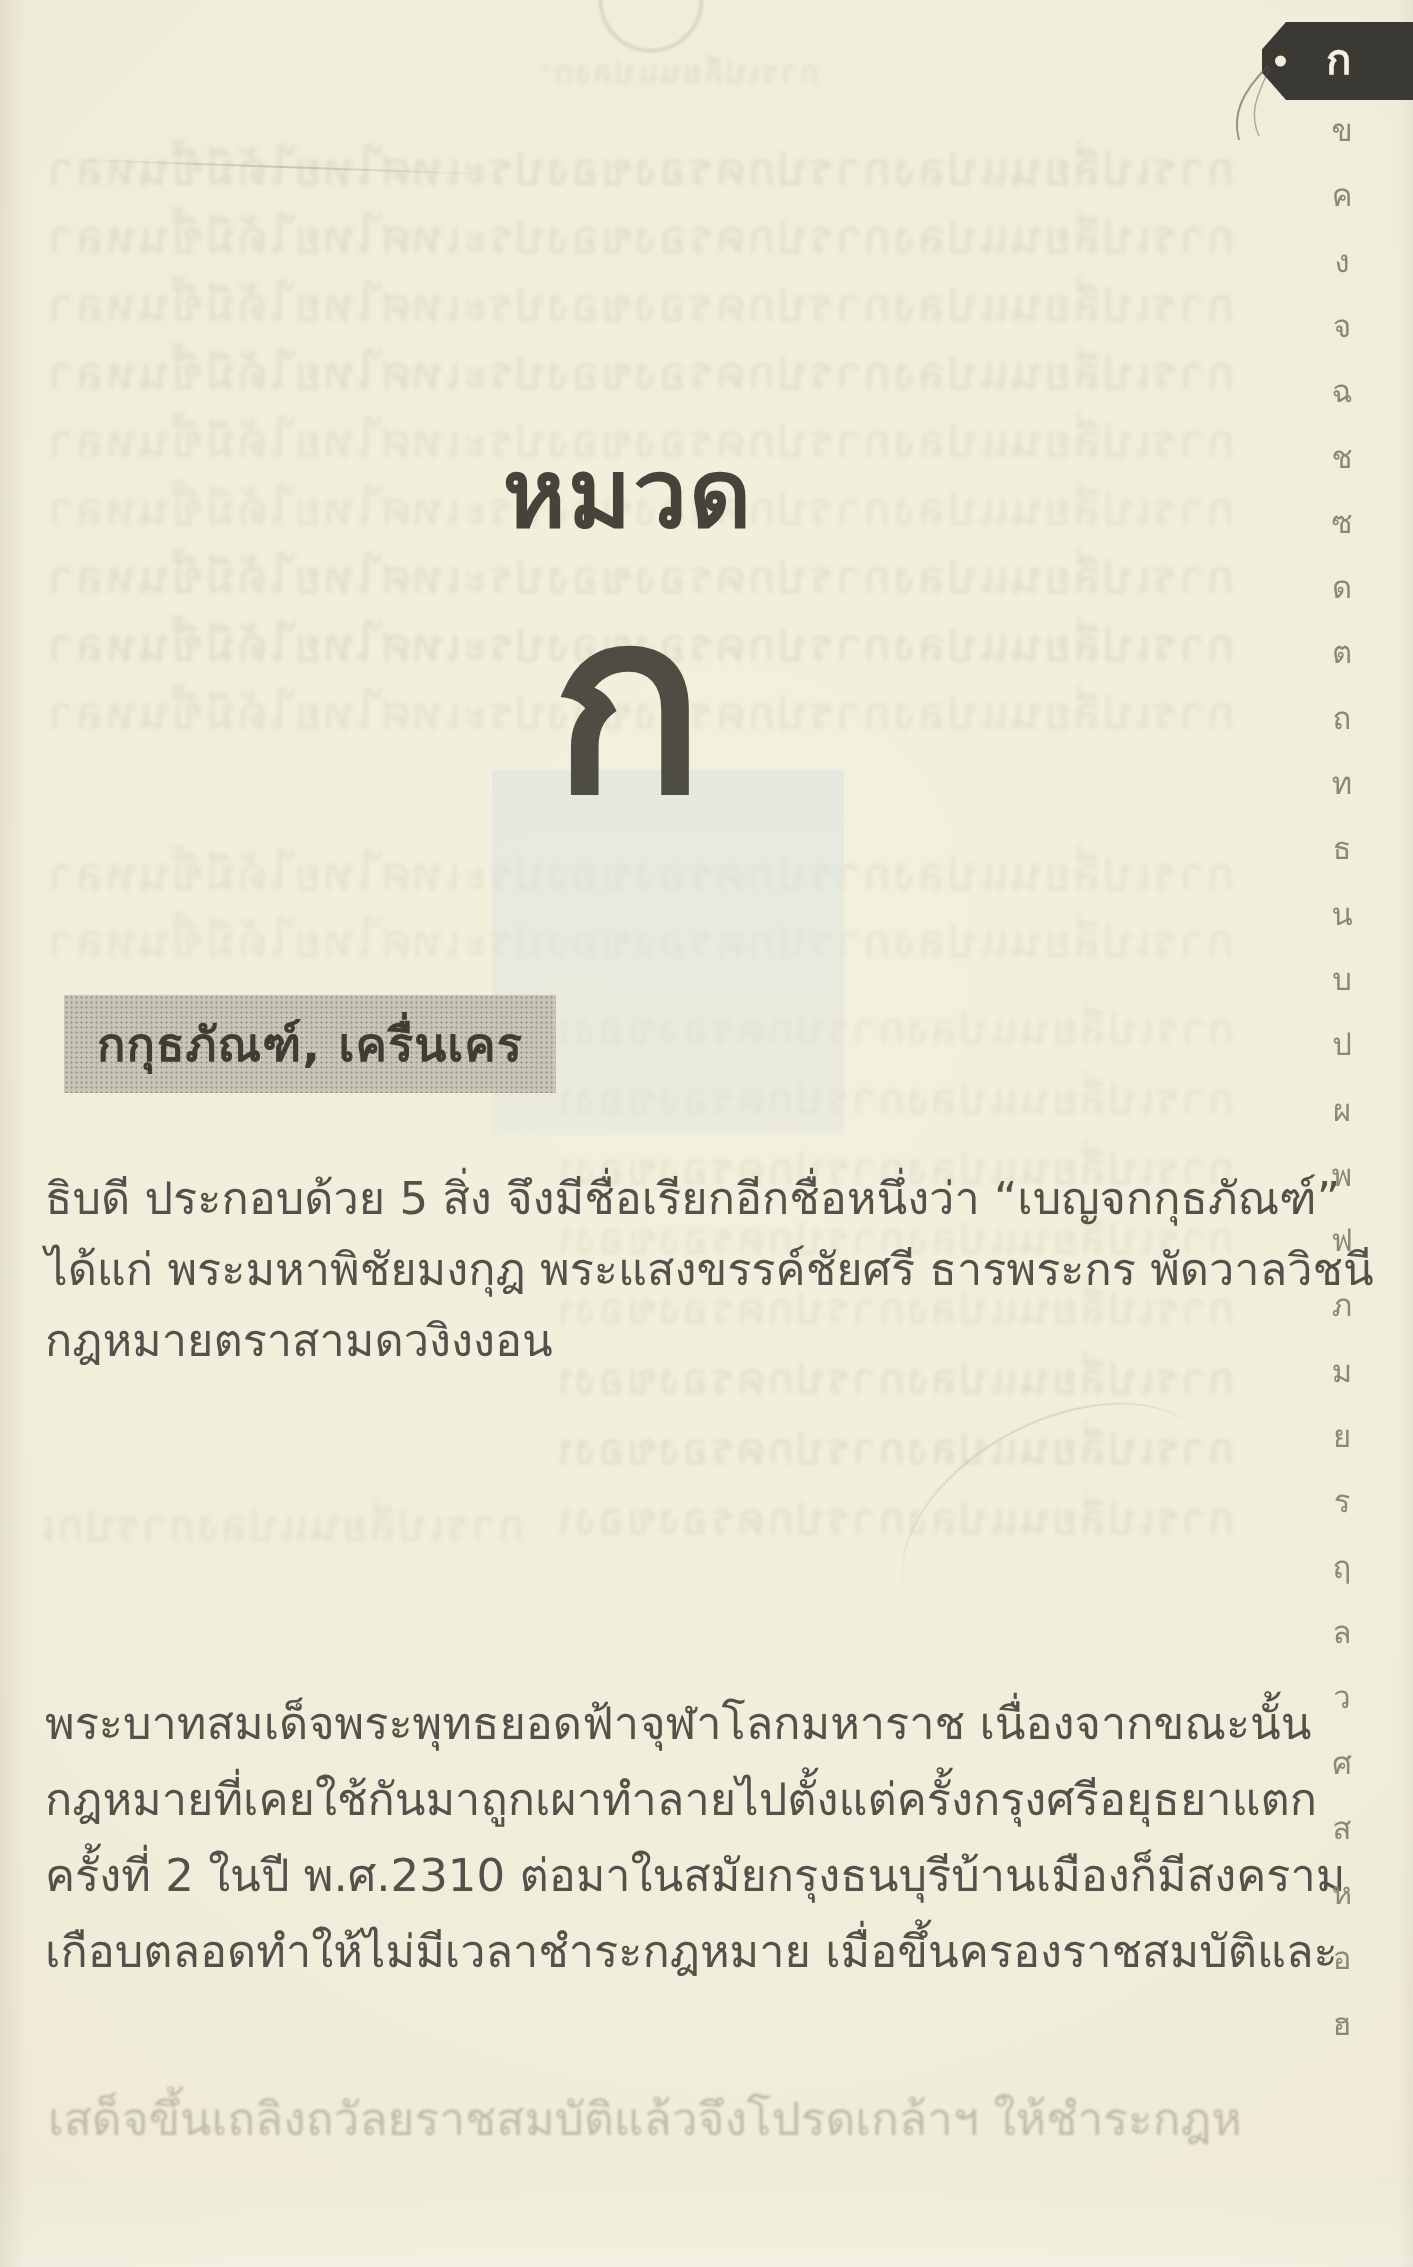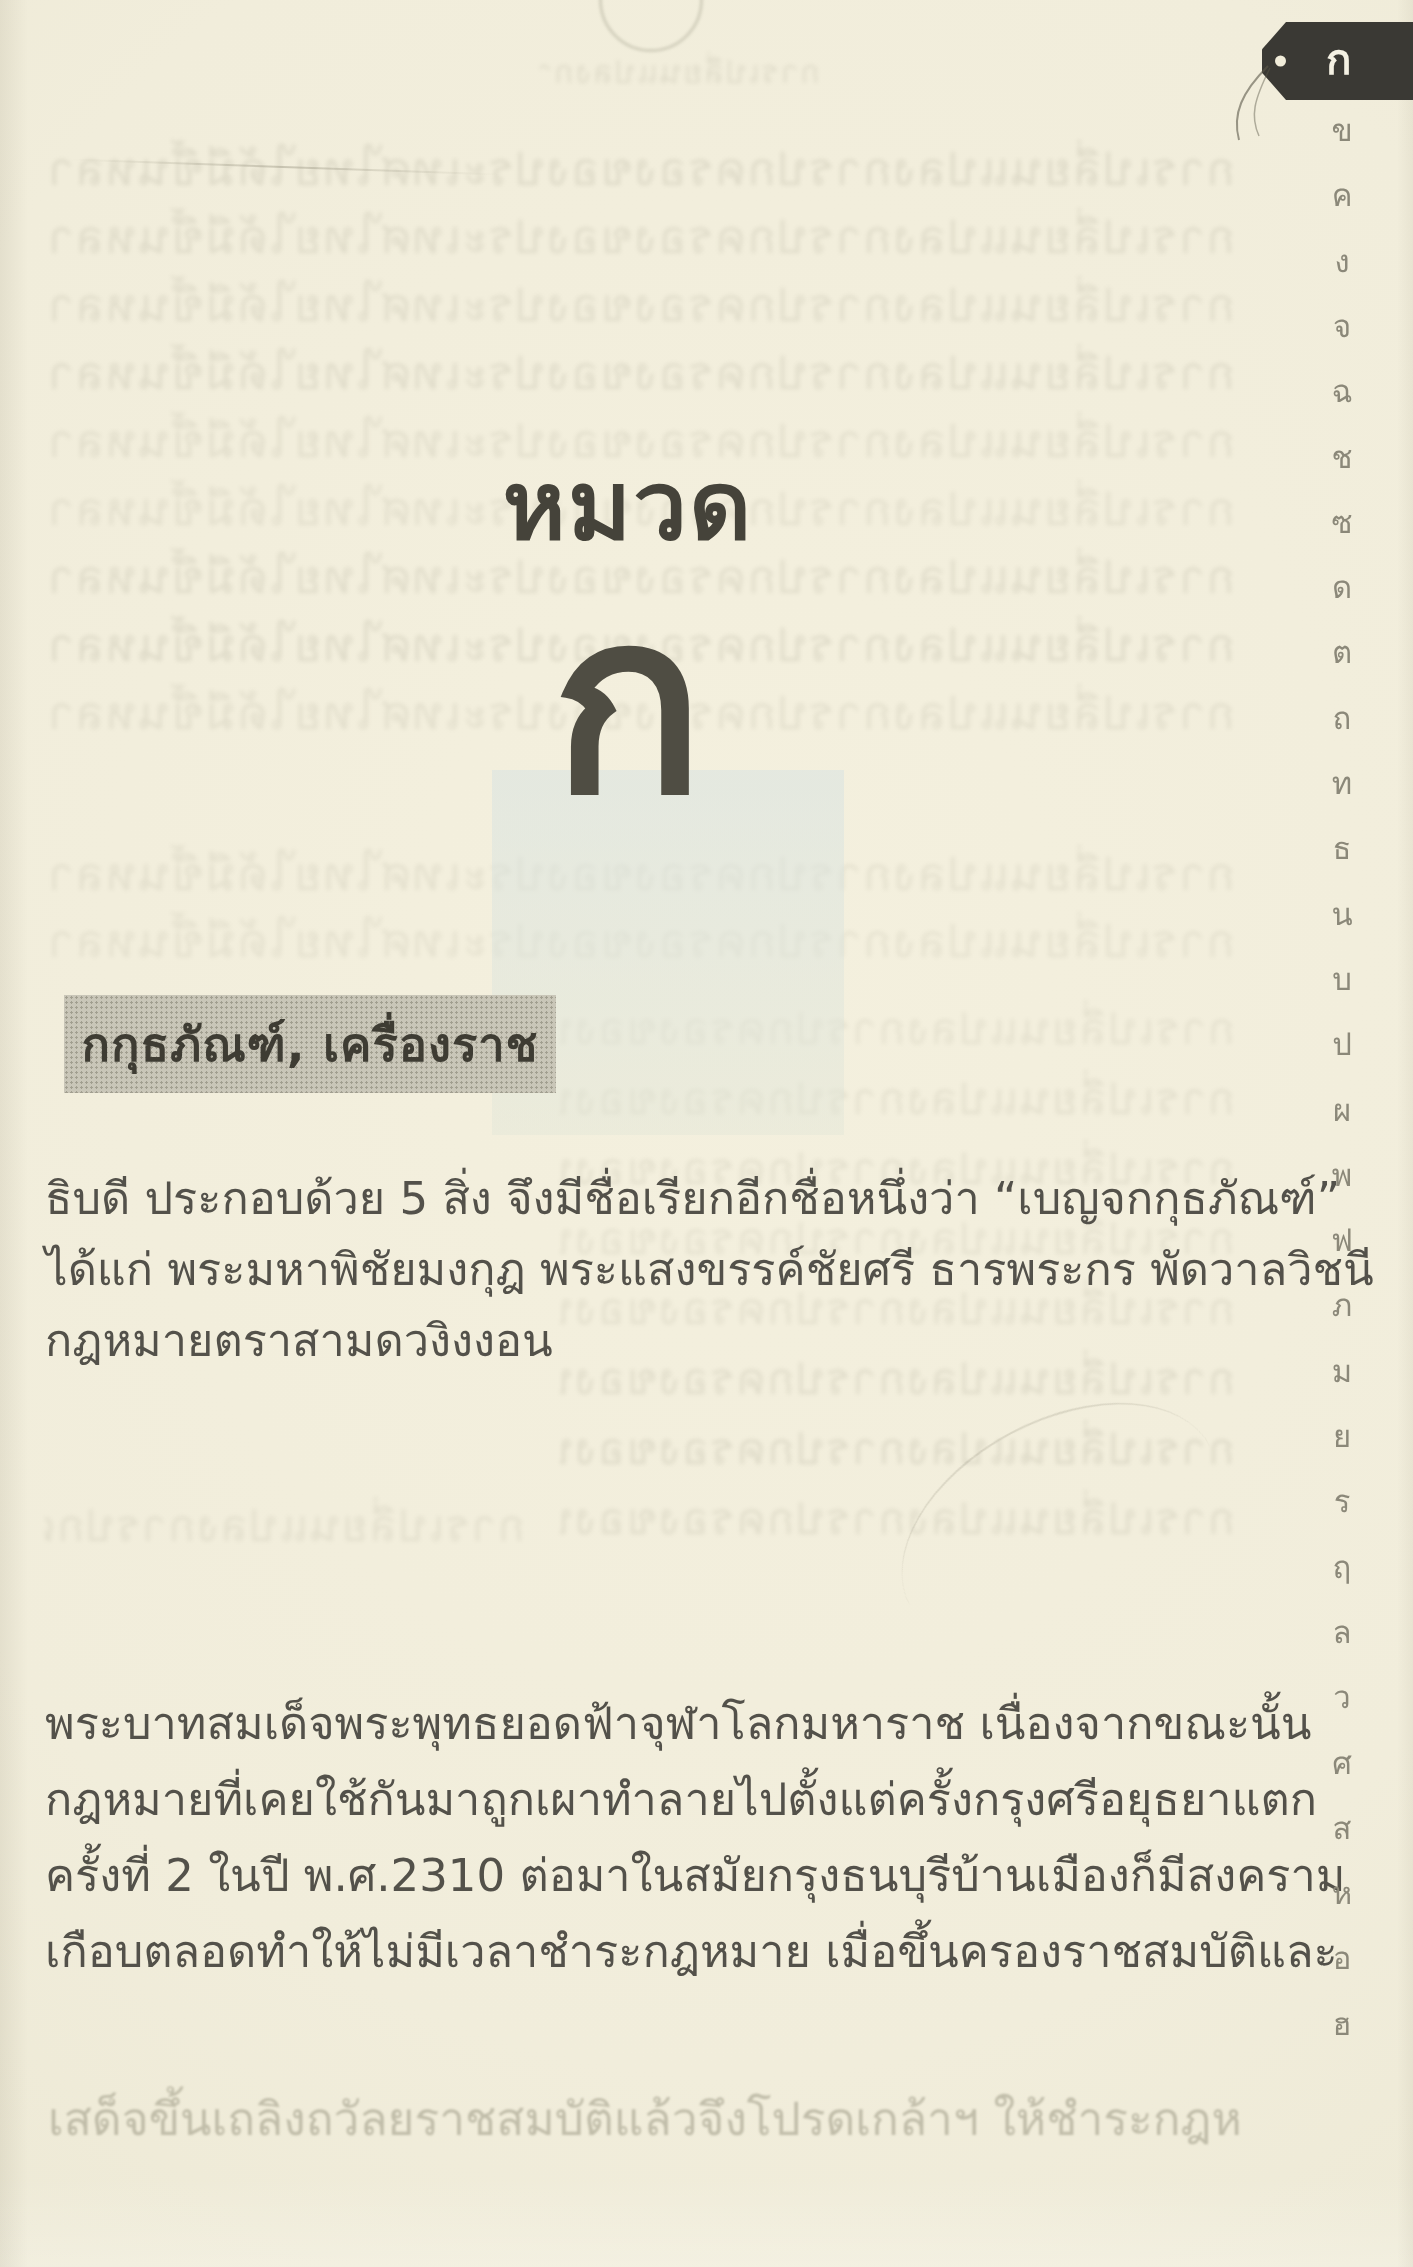--- a/index.html
+++ b/index.html
@@ -32,21 +32,21 @@
   .crease-2{position:absolute;left:890px;top:1420px;width:340px;height:210px;
     border-top:2px solid rgba(133,128,108,.22);border-radius:50%;
     transform:rotate(-28deg);filter:blur(.5px);}
   .faded-line{
     position:absolute;left:48px;top:2082px;width:1192px;font-size:46px;
     color:#93907b;opacity:.5;filter:blur(1px);white-space:nowrap;overflow:hidden;
   }
   
   .chapter-word{
     position:absolute;left:398px;top:446px;width:460px;text-align:center;
-    font-size:96px;line-height:1;color:#45433a;font-weight:bold;letter-spacing:2px;margin-top:12px;
+    font-size:96px;line-height:1;color:#45433a;font-weight:bold;letter-spacing:2px;
   }
   .chapter-letter{
     position:absolute;left:398px;top:578px;width:460px;text-align:center;
     font-size:252px;line-height:1;color:#4f4d43;font-weight:bold;
   }
   
   .sec-box{
     position:absolute;left:64px;height:98px;
     background-color:#c9c6b8;
     background-image:radial-gradient(rgba(122,119,103,.5) 1px, transparent 1.4px);
@@ -107,21 +107,21 @@
     </div>
   <div class="ghost-photo"></div>
   <div class="ghost-logo"></div>
   <div class="crease-1"></div>
   <div class="crease-2"></div>
 
   <div class="chapter-word">หมวด</div>
   <div class="chapter-letter">ก</div>
 
   <div class="sec-box sec-box-1">
-    <span class="sec-title">กกุธภัณฑ์, เครื่องราช</span>
+    <span class="sec-title">กกุธภัณฑ์, เครื่นเคร</span>
   </div>
   <div class="para para-1">
     <div class="pline">ธิบดี ประกอบด้วย 5 สิ่ง จึงมีชื่อเรียกอีกชื่อหนึ่งว่า “เบญจกกุธภัณฑ์”</div>
     <div class="pline">ได้แก่ พระมหาพิชัยมงกุฎ พระแสงขรรค์ชัยศรี ธารพระกร พัดวาลวิชนี</div>
     <div class="pline">กฎหมายตราสามดวงิงงอน</div>
   </div>
 
   <div class="para para-2">
     <div class="pline">พระบาทสมเด็จพระพุทธยอดฟ้าจุฬาโลกมหาราช เนื่องจากขณะนั้น</div>
     <div class="pline">กฎหมายที่เคยใช้กันมาถูกเผาทำลายไปตั้งแต่ครั้งกรุงศรีอยุธยาแตก</div>

